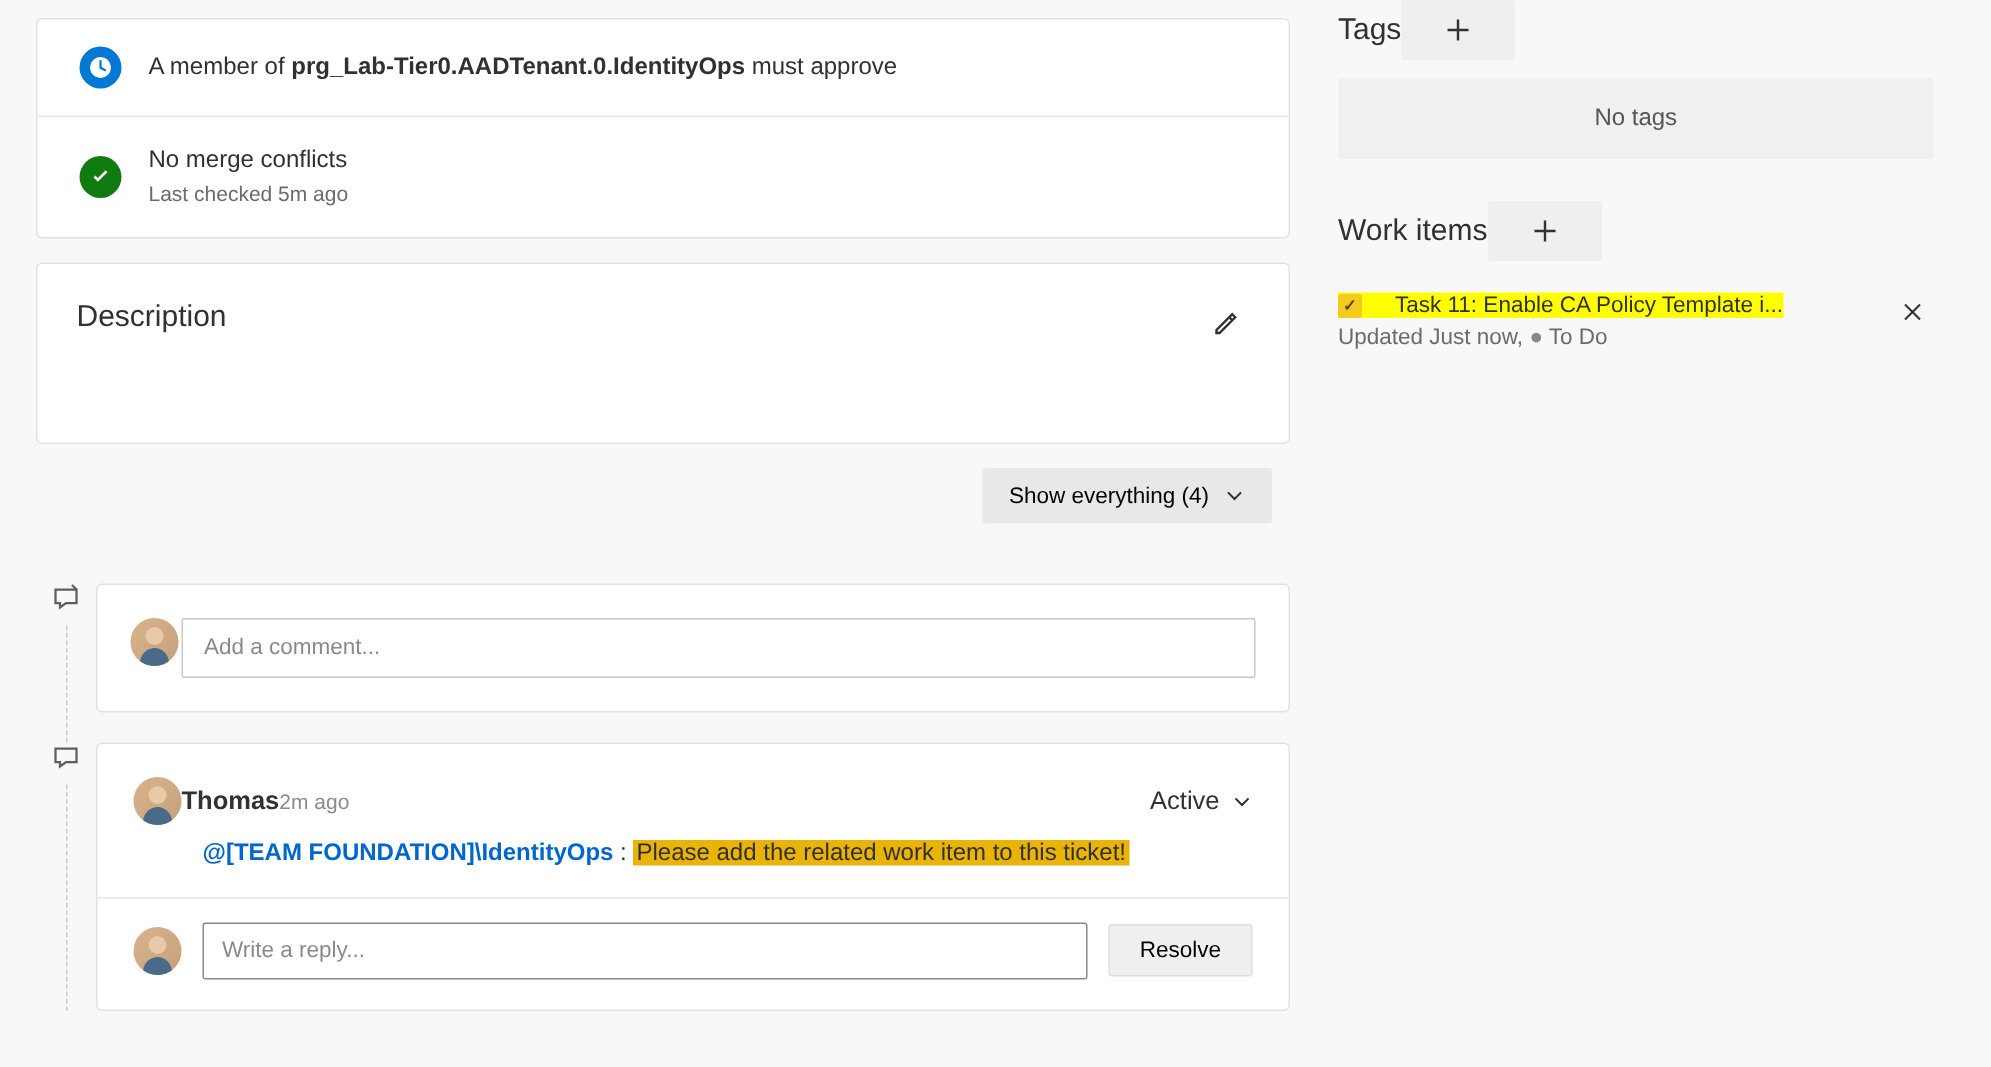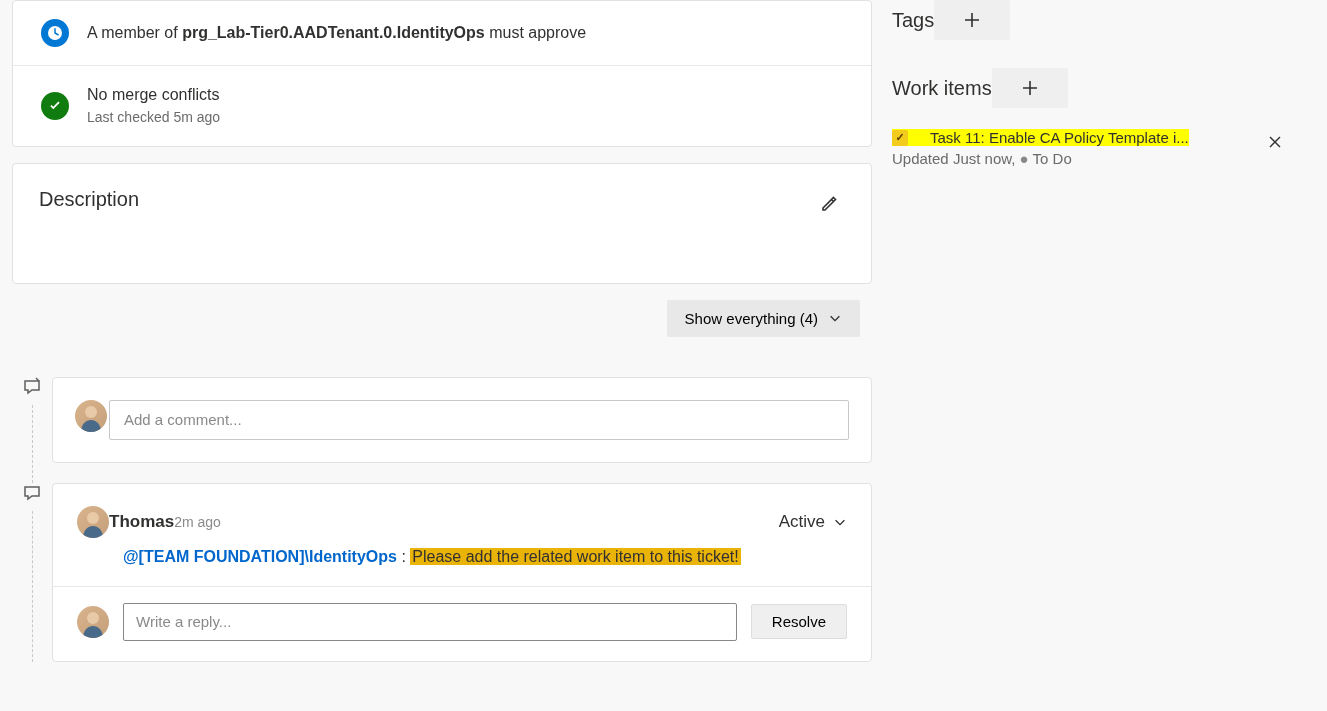--- a/index.html
+++ b/index.html
@@ -9,21 +9,21 @@
       color: #323130;
       font-size: 14px;
       width: 1327px;
       height: 711px;
       overflow: hidden;
       display: flex;
     }
     .main-col {
       flex: 1;
       min-width: 0;
-      padding: 0;
+      padding: 12px;
     }
     .right-col {
       width: 455px;
       flex-shrink: 0;
       padding: 0 38px 0 20px;
     }
 
     
     .card {
       background: #fff;
@@ -311,20 +311,21 @@
 <div class="right-col">
   <div class="side-section">
     <div class="side-header">
       <h3>Tags</h3>
       <button class="add-btn">
         <svg width="20" height="20" viewBox="0 0 20 20">
             <path stroke="#323130" stroke-width="1.6" d="M10 3v14M3 10h14"></path>
           </svg>
       </button>
     </div>
+    <div class="notags">No tags</div>
   </div>
 
   <div class="side-section">
     <div class="side-header">
       <h3>Work items</h3>
       <button class="add-btn">
         <svg width="20" height="20" viewBox="0 0 20 20">
             <path stroke="#323130" stroke-width="1.6" d="M10 3v14M3 10h14"></path>
           </svg>
       </button>

